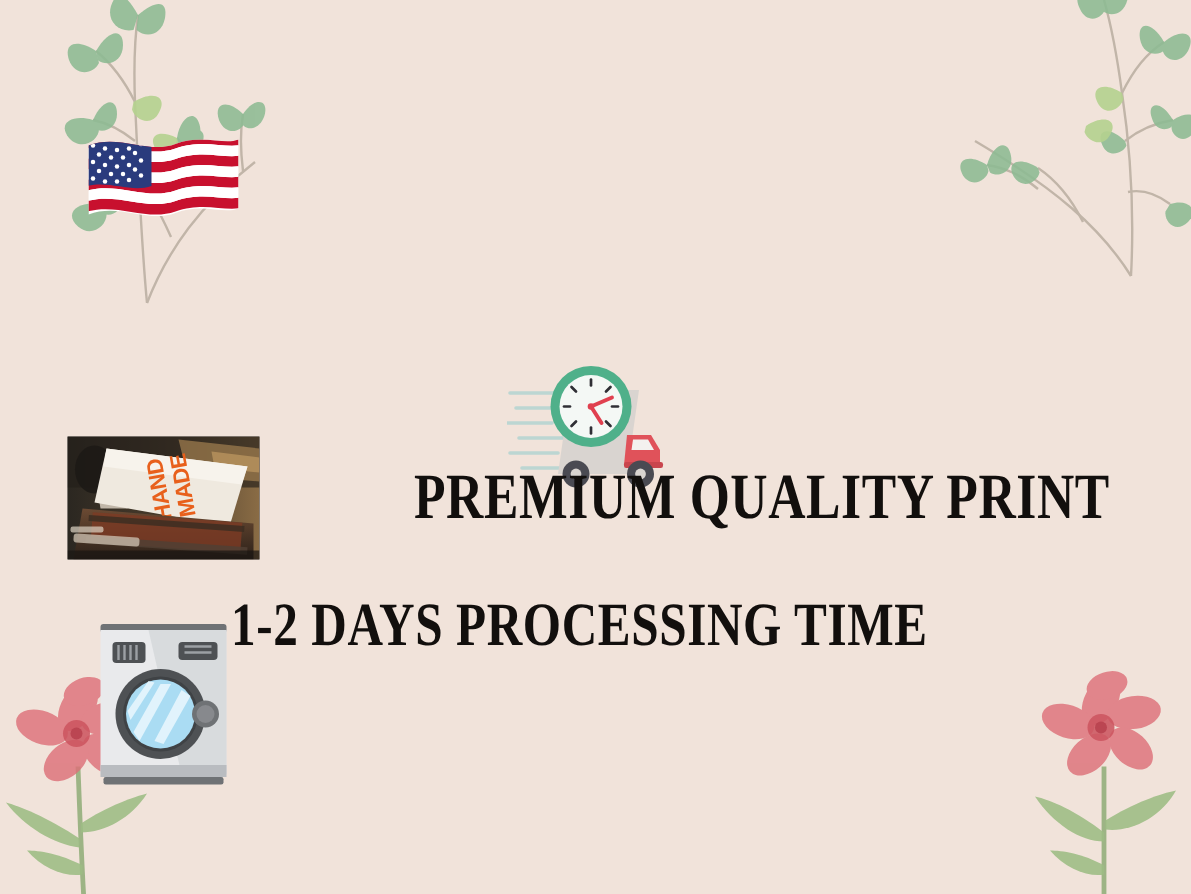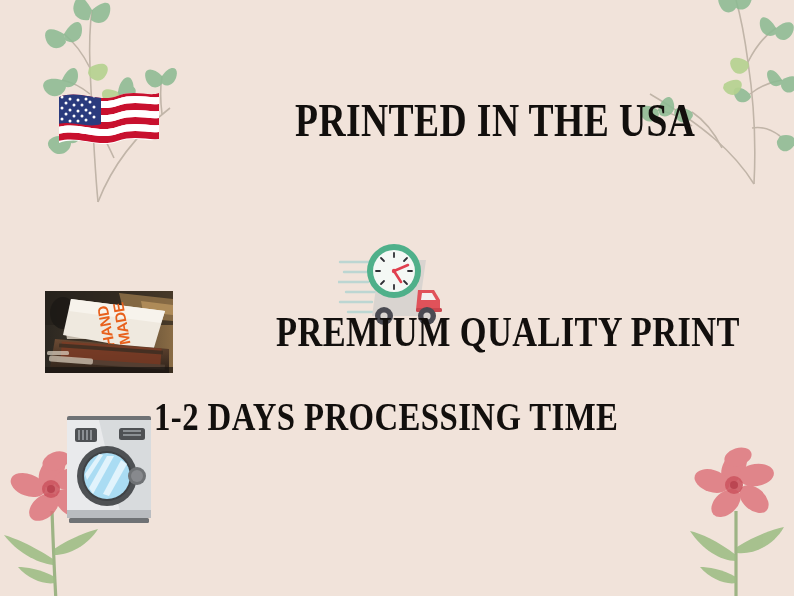--- a/index.html
+++ b/index.html
@@ -242,23 +242,20 @@
               <circle cx="7" cy="34" r="1.5"></circle>
                 <circle cx="15" cy="36" r="1.5"></circle>
               <circle cx="23" cy="36" r="1.5"></circle>
                 <circle cx="31" cy="35" r="1.5"></circle>
               <circle cx="39" cy="32" r="1.5"></circle>
             </g>
           </g>
         </svg>
       </div>
     </div>
-    <div class="text-cell">
-      <div class="headline" id="text-usa">PRINTED IN THE USA</div>
-    </div>
   </div>
 
   <div class="row" id="row-shipping">
     <div class="icon-cell">
       <div class="ship-wrap">
         <svg viewBox="0 0 118 94" width="118" height="94">
           <g stroke="#bcd6d2" stroke-width="2.4" stroke-linecap="round">
             <line x1="2" y1="24" x2="34" y2="24"></line>
             <line x1="6" y1="34" x2="40" y2="34"></line>
             <line x1="0" y1="44" x2="30" y2="44"></line>

